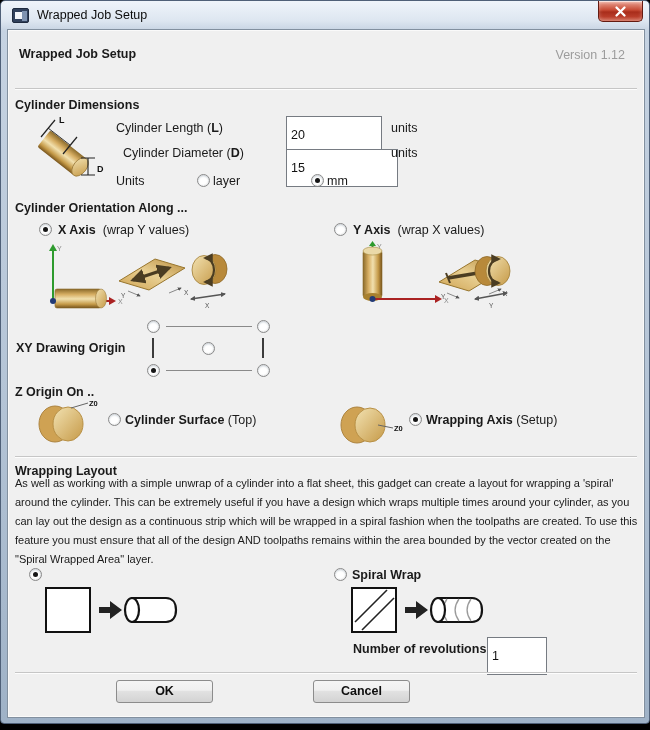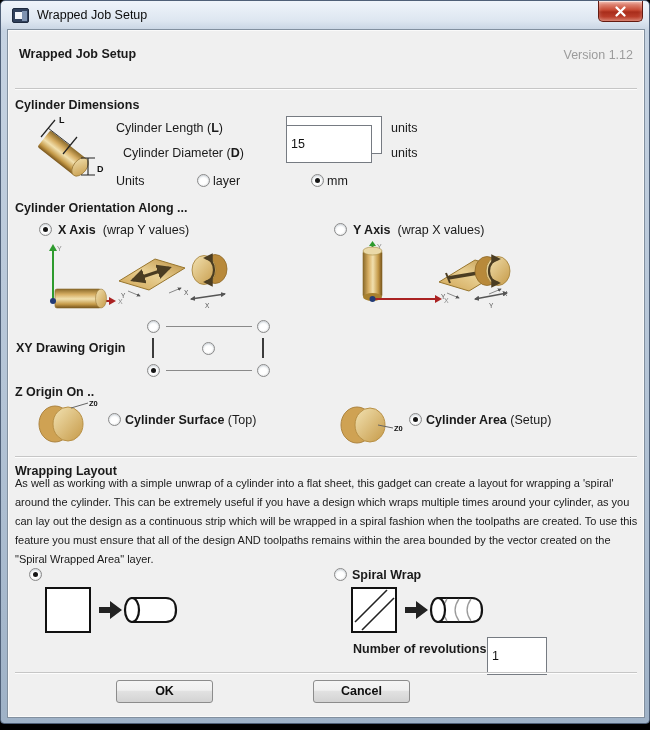--- a/index.html
+++ b/index.html
@@ -91,21 +91,21 @@
     <div class="close-btn">
       <svg width="11" height="9" viewBox="0 0 11 9">
         <path d="M1.5,0.5 L9.5,8.5 M9.5,0.5 L1.5,8.5" stroke="#ffffff" stroke-width="2.3" stroke-linecap="round"></path>
       </svg>
     </div>
   </div>
 
   <div class="content"></div>
 
   <div class="lbl b" style="left:18px;top:46px;">Wrapped Job Setup</div>
-  <div class="lbl gray" style="right:16px;top:47px;">Version 1.12</div>
+  <div class="lbl gray" style="right:24px;top:47px;">Version 1.12</div>
   <div class="sep" style="top:87px;"></div>
 
   <div class="lbl b" style="left:14px;top:97px;">Cylinder Dimensions</div>
 
   <svg style="left:30px;top:108px;" width="84" height="84" viewBox="0 0 84 84">
     <g transform="rotate(38 32 44)">
       <rect x="8" y="34" width="46" height="21" rx="2" fill="url(#gv)"></rect>
       <ellipse cx="54" cy="44.5" rx="6.5" ry="10.5" fill="url(#gface)" stroke="#9a7a3a" stroke-width="0.8"></ellipse>
     </g>
     <line x1="10" y1="28" x2="24" y2="11" stroke="#222" stroke-width="1.2"></line>
@@ -114,21 +114,21 @@
     <text x="28" y="14" font-size="9" font-weight="bold" fill="#111">L</text>
     <text x="66" y="63" font-size="9" font-weight="bold" fill="#111">D</text>
     <path d="M50,49 h14 M50,66 h14 M57,49 v17" stroke="#222" stroke-width="1.1" fill="none"></path>
   </svg>
 
   <div class="lbl" style="left:115px;top:120px;"><span>Cylinder Length (</span><span class="b">L</span><span>)</span></div>
   <input class="tin" style="left: 285px; top: 115px; width: 96px;" value="20">
   <div class="lbl" style="left:390px;top:120px;">units</div>
 
   <div class="lbl" style="left:122px;top:145px;"><span>Cylinder Diameter (</span><span class="b">D</span><span>)</span></div>
-  <input class="tin" style="left: 285px; top: 124px; width: 86px;" value="15">
+  <input class="tin" style="left: 285px; top: 148px; width: 112px;" value="15">
   <div class="lbl" style="left:390px;top:145px;">units</div>
 
   <div class="lbl" style="left:115px;top:173px;">Units</div>
   <div class="radio" style="left:196px;top:173px;"></div>
   <div class="lbl" style="left:212px;top:173px;">layer</div>
   <div class="radio checked" style="left:310px;top:173px;"></div>
   <div class="lbl" style="left:326px;top:173px;">mm</div>
 
   <div class="lbl b" style="left:14px;top:200px;">Cylinder Orientation Along ...</div>
 
@@ -208,21 +208,21 @@
   <div class="radio" style="left:107px;top:412px;"></div>
   <div class="lbl" style="left:124px;top:412px;"><span class="b">Cylinder Surface</span>&nbsp;<span>(Top)</span></div>
 
   <svg style="left:332px;top:397px;" width="76" height="54" viewBox="0 0 76 54">
     <ellipse cx="24" cy="27" rx="16" ry="18" fill="#cfa253" stroke="#ad8440" stroke-width="1"></ellipse>
     <ellipse cx="37" cy="27" rx="15" ry="17" fill="url(#gface)" stroke="#b89045" stroke-width="1"></ellipse>
     <line x1="45" y1="27" x2="60" y2="30" stroke="#666" stroke-width="1"></line>
     <text x="61" y="33" font-size="7.5" font-weight="bold" fill="#111">Z0</text>
   </svg>
   <div class="radio checked" style="left:408px;top:412px;"></div>
-  <div class="lbl" style="left:425px;top:412px;"><span class="b">Cylinder Area</span>&nbsp;<span>(Setup)</span></div>
+  <div class="lbl" style="left:425px;top:412px;"><span class="b">Wrapping Axis</span>&nbsp;<span>(Setup)</span></div>
 
   <div class="sep" style="top:455px;"></div>
   <div class="lbl b" style="left:14px;top:463px;">Wrapping Layout</div>
   <div class="para">As well as working with a simple unwrap of a cylinder into a flat sheet, this gadget can create a layout for wrapping a 'spiral' around the cylinder. This can be extremely useful if you have a design which wraps multiple times around your cylinder, as you can lay out the design as a continuous strip which will be wrapped in a spiral fashion when the toolpaths are created. To use this feature you must ensure that all of the design AND toolpaths remains within the area bounded by the vector created on the "Spiral Wrapped Area" layer.</div>
 
   <div class="radio checked" style="left:28px;top:567px;"></div>
   <div class="radio" style="left:333px;top:567px;"></div>
   <div class="lbl b" style="left:351px;top:567px;">Spiral Wrap</div>
 
   <svg style="left:42px;top:583px;" width="155" height="58" viewBox="0 0 155 58">

